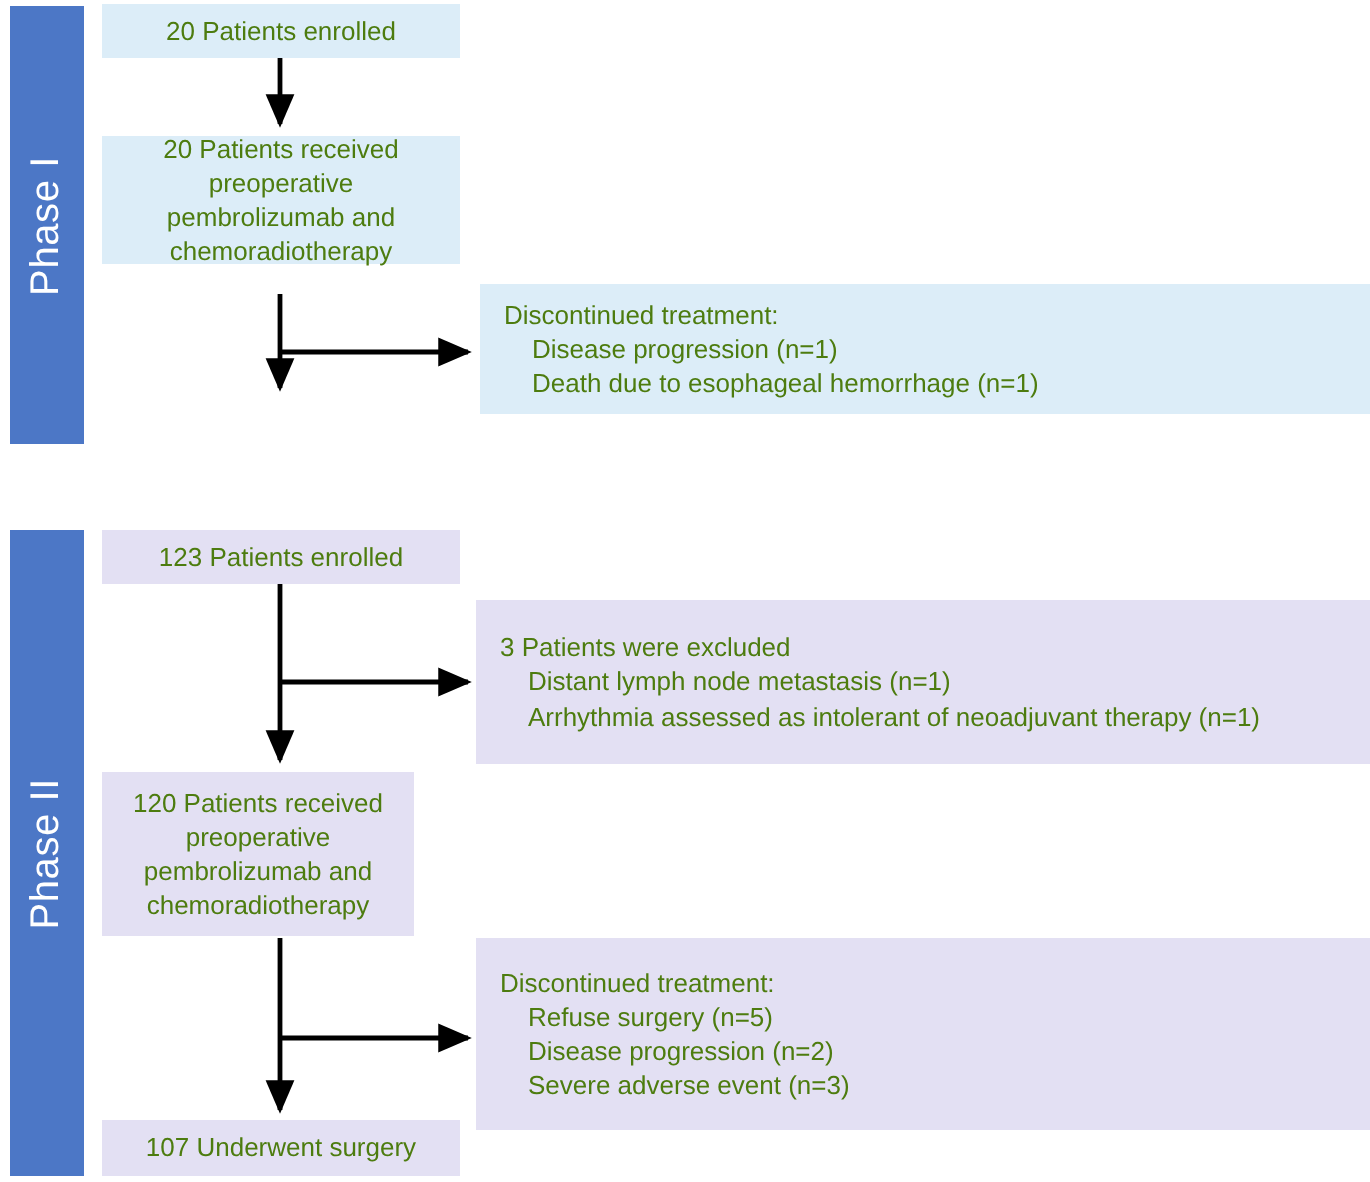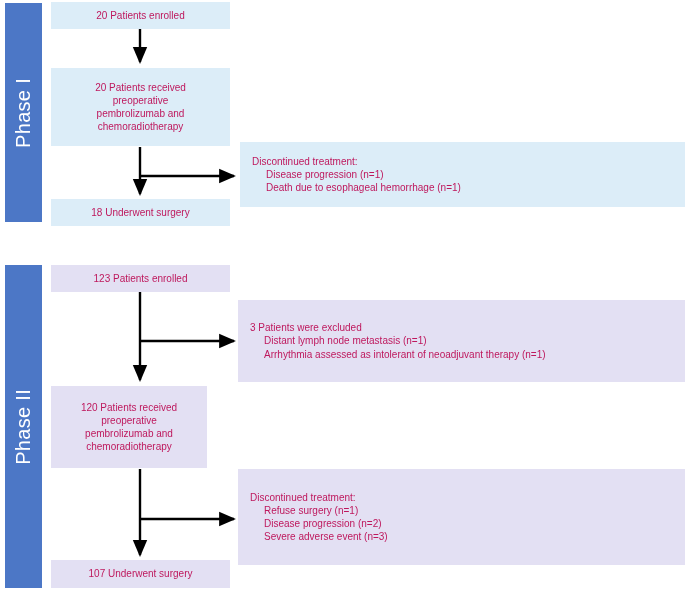--- a/index.html
+++ b/index.html
@@ -33,23 +33,23 @@
     transform: rotate(180deg);
     font-size: 20px;
     letter-spacing: 0.3px;
     white-space: nowrap;
   }
 
   
   .node {
     position: absolute;
     box-sizing: border-box;
-    font-size: 10px;
+    font-size: 13px;
     line-height: 1.32;
-    color: #be185d;
+    color: #4d7c0f;
   }
   .node.blue   { background: #dcedf8; }
   .node.purple { background: #e3e0f3; }
 
   .node.center {
     display: flex;
     align-items: center;
     justify-content: center;
     text-align: center;
     padding: 4px 6px;
@@ -105,42 +105,37 @@
   <div class="phase-bar" style="left:5px; top:3px; width:37px; height:219px;">
     <span class="phase-label">Phase I</span>
   </div>
 
   <div class="node blue center" style="left:51px; top:2px; width:179px; height:27px;">
     <div class="lines">
       <div>20 Patients enrolled</div>
     </div>
   </div>
 
-  <div class="node blue center" style="left:51px; top:68px; width:179px; height:78px;">
+  <div class="node blue center" style="left:51px; top:68px; width:179px; height:64px;">
     <div class="lines">
       <div>20 Patients received</div>
       <div>preoperative</div>
       <div>pembrolizumab and</div>
       <div>chemoradiotherapy</div>
     </div>
   </div>
 
   <div class="node blue left" style="left:240px; top:142px; width:445px; height:65px;">
     <div class="lines">
       <div>Discontinued treatment:</div>
       <div class="line-indent">Disease progression (n=1)</div>
       <div class="line-indent">Death due to esophageal hemorrhage (n=1)</div>
     </div>
   </div>
 
-  <div class="node blue center" style="left:51px; top:199px; width:179px; height:27px;">
-    <div class="lines">
-      <div>18 Underwent surgery</div>
-    </div>
-  </div>
 
   <div class="phase-bar" style="left:5px; top:265px; width:37px; height:323px;">
     <span class="phase-label">Phase II</span>
   </div>
 
   <div class="node purple center" style="left:51px; top:265px; width:179px; height:27px;">
     <div class="lines">
       <div>123 Patients enrolled</div>
     </div>
   </div>
@@ -158,21 +153,21 @@
       <div>120 Patients received</div>
       <div>preoperative</div>
       <div>pembrolizumab and</div>
       <div>chemoradiotherapy</div>
     </div>
   </div>
 
   <div class="node purple left" style="left:238px; top:469px; width:447px; height:96px;">
     <div class="lines">
       <div>Discontinued treatment:</div>
-      <div class="line-indent">Refuse surgery (n=1)</div>
+      <div class="line-indent">Refuse surgery (n=5)</div>
       <div class="line-indent">Disease progression (n=2)</div>
       <div class="line-indent">Severe adverse event (n=3)</div>
     </div>
   </div>
 
   <div class="node purple center" style="left:51px; top:560px; width:179px; height:28px;">
     <div class="lines">
       <div>107 Underwent surgery</div>
     </div>
   </div>

